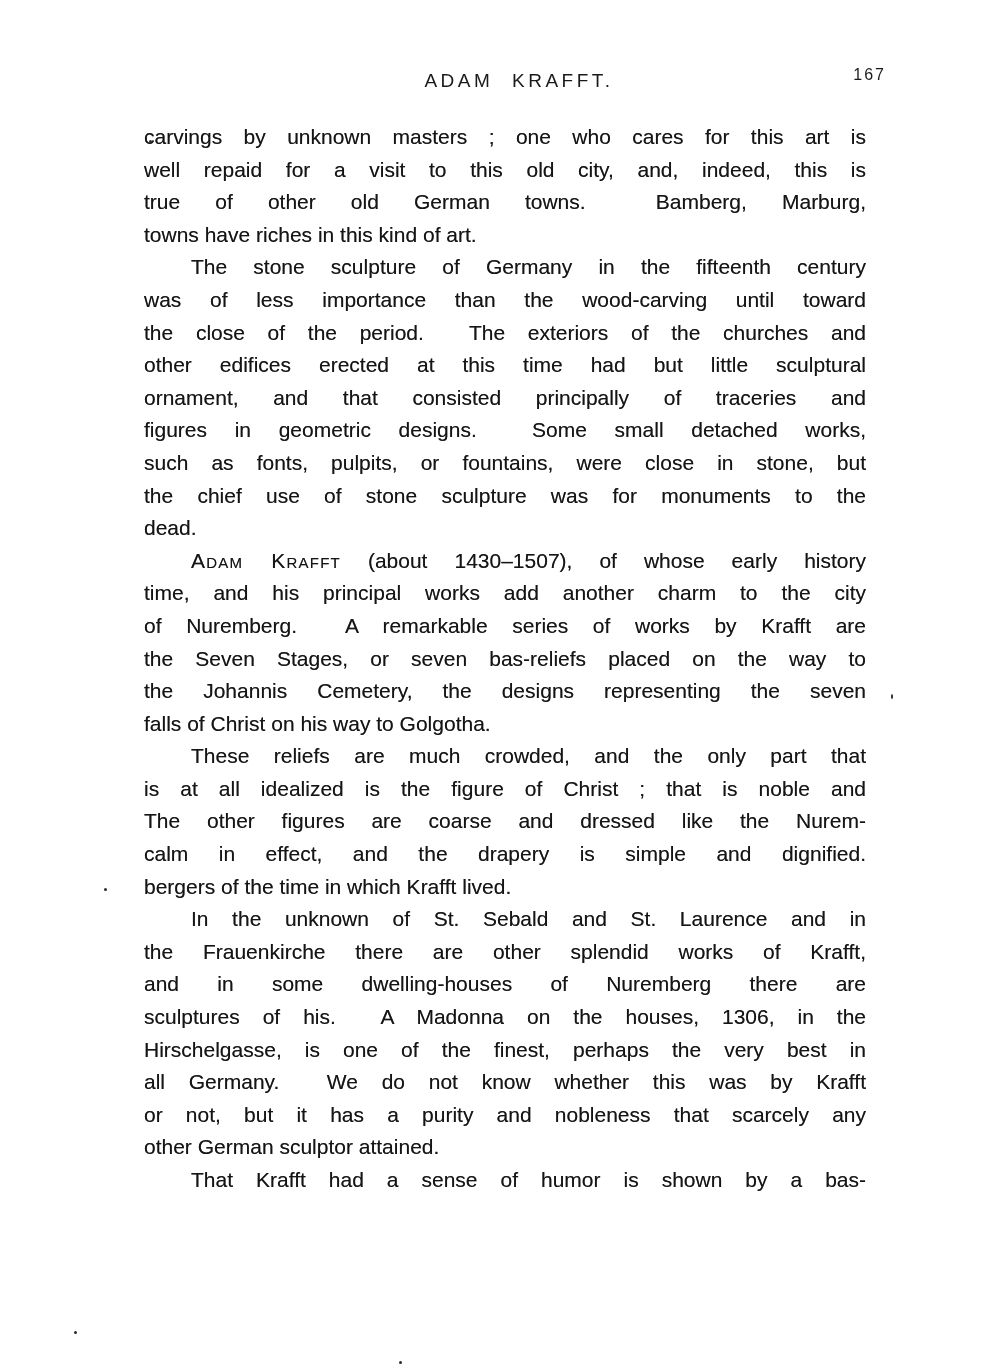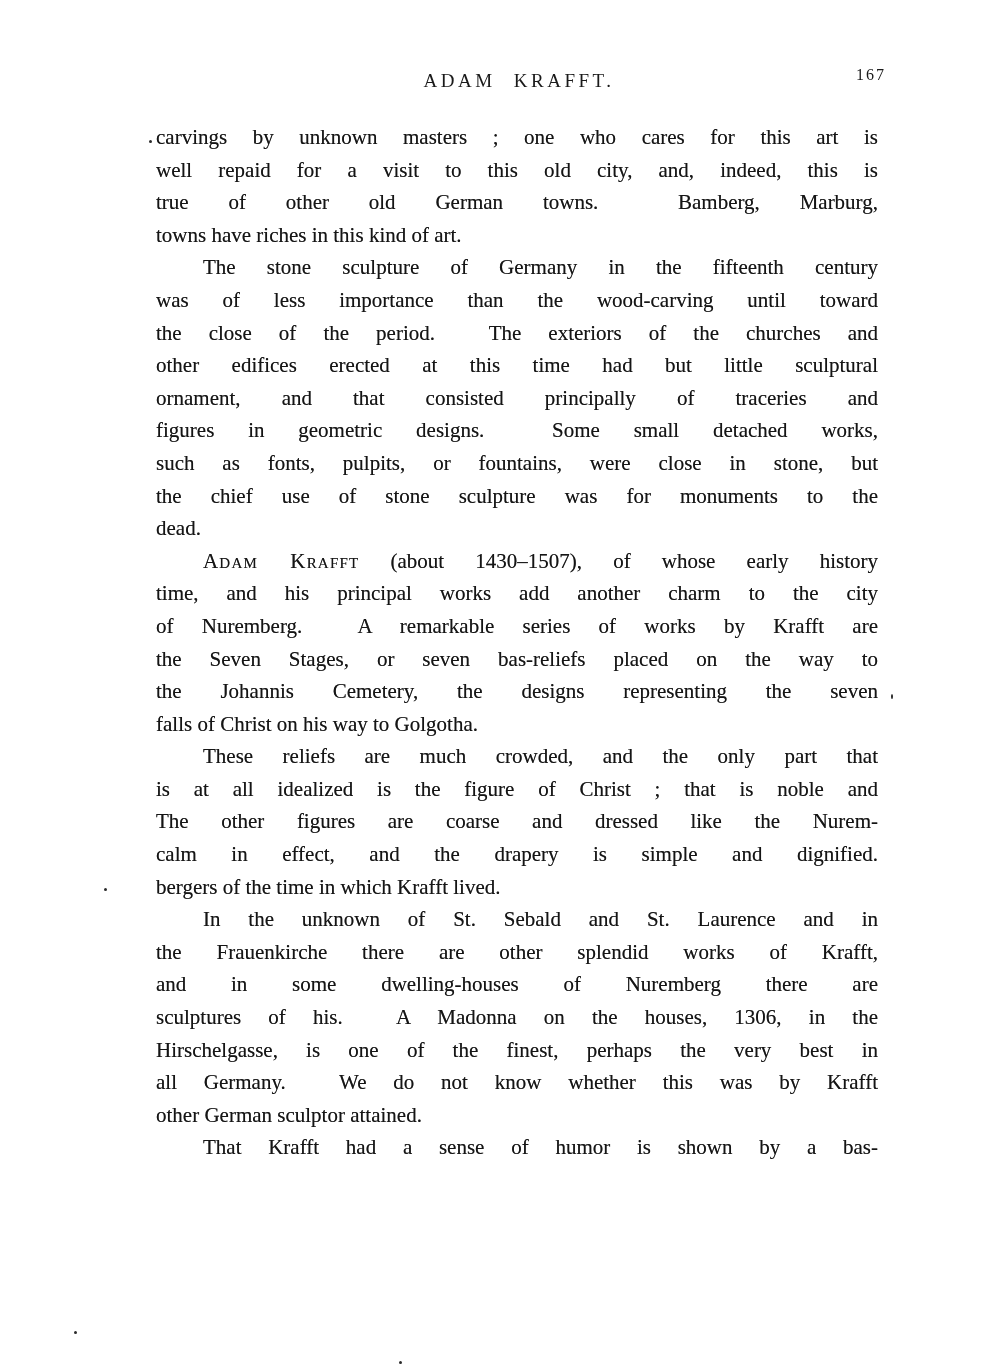--- a/index.html
+++ b/index.html
@@ -6,21 +6,21 @@
     margin: 0;
     padding: 0;
     background: #ffffff;
   }
   .page {
     position: relative;
     width: 1000px;
     height: 1370px;
     background: #ffffff;
     color: #141414;
-    font-family: Liberation Serif, serif;
+    font-family: Liberation Sans, sans-serif;
     overflow: hidden;
   }
   
   .header {
     position: absolute;
     top: 70px;
     left: 158px;
     width: 722px;
     height: 30px;
   }
@@ -36,21 +36,21 @@
     right: -6px;
     top: -4px;
     font-size: 16px;
     letter-spacing: 2px;
     color: #1a1a1a;
   }
   
   .text-block {
     position: absolute;
     top: 121px;
-    left: 156px;
+    left: 144px;
     width: 722px;
     font-size: 21px;
     line-height: 32.6px;
     color: #151515;
     text-shadow: 0 0 0.4px rgba(20,20,20,0.55);
   }
   .para { margin: 0; }
   .line {
     text-align: justify;
     text-align-last: justify;
@@ -115,20 +115,21 @@
         <div class="line">calm in effect, and the drapery is simple and dignified.</div>
         <div class="line last">bergers of the time in which Krafft lived.</div>
       </div>
       <div class="para">
         <div class="line first-indent">In the unknown of St. Sebald and St. Laurence and in</div>
         <div class="line">the Frauenkirche there are other splendid works of Krafft,</div>
         <div class="line">and in some dwelling-houses of Nuremberg there are</div>
         <div class="line">sculptures of his.&nbsp; A Madonna on the houses, 1306, in the</div>
         <div class="line">Hirschelgasse, is one of the finest, perhaps the very best in</div>
         <div class="line">all Germany.&nbsp; We do not know whether this was by Krafft</div>
+        <div class="line">or not, but it has a purity and nobleness that scarcely any</div>
         <div class="line last">other German sculptor attained.</div>
       </div>
       <div class="para">
         <div class="line first-indent">That Krafft had a sense of humor is shown by a bas-</div>
       </div>
     </div>
 
   <div class="speck" style="left:149px; top:140px; width:3px; height:3px;"></div>
   <div class="speck" style="left:104px; top:888px; width:3px; height:3px;"></div>
   <div class="speck" style="left:891px; top:694px; width:2px; height:5px;"></div>

